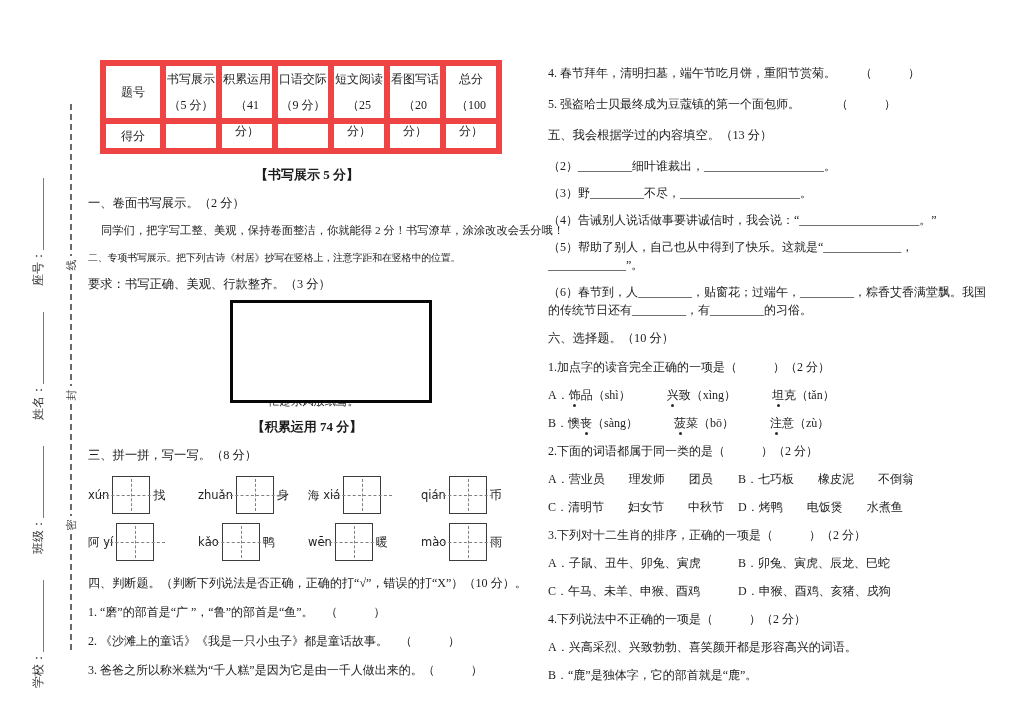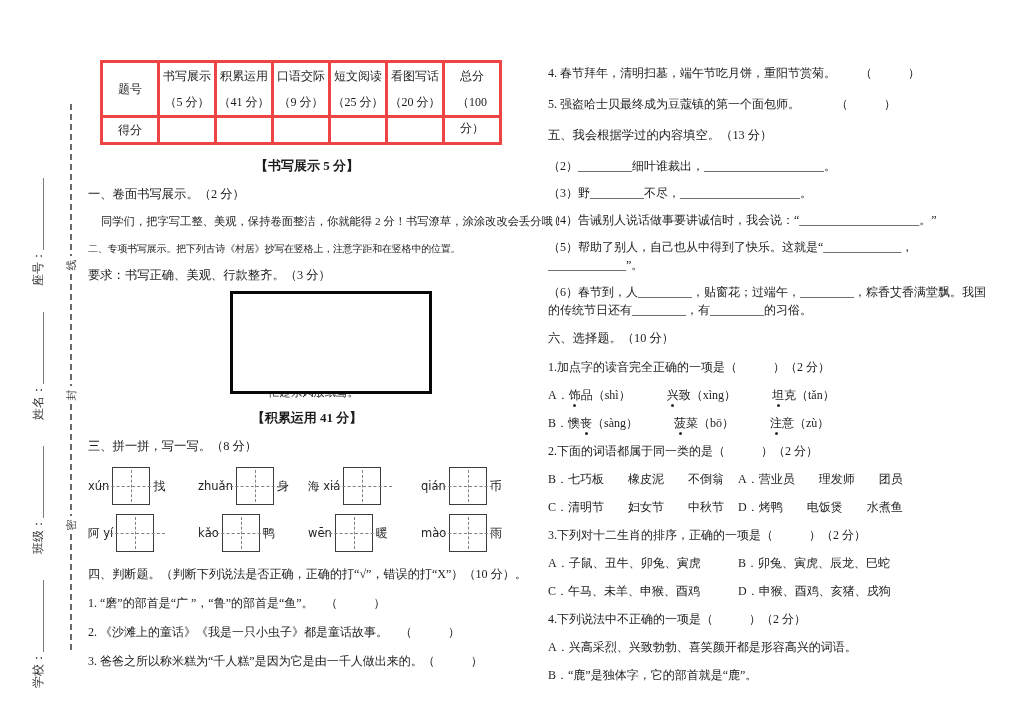--- a/index.html
+++ b/index.html
@@ -20,21 +20,21 @@
   
   .col{position:absolute;top:60px;}
   .col.left{left:88px;width:438px;}
   .col.right{left:548px;width:444px;}
 
   .title{font-size:14px;font-weight:700;white-space:nowrap;margin:6px 0 14px 0;letter-spacing:.2px;}
 
   
   table.score{border-collapse:collapse;width:402px;margin:0 0 12px 12px;
         text-align:center;font-size:12px;table-layout:fixed;}
-  table.score td{border:3px solid #ef4444;padding:0;}
+  table.score td{border:6px solid #ef4444;padding:0;}
   td.corner{width:54px;}
   .tname{line-height:26px;height:26px;}
   .tscore{line-height:26px;height:26px;}
   tr.scorerow td{height:24px;}
 
   .banner{text-align:center;font-weight:700;font-size:13px;margin:12px 0 11px 0;}
   .qhead{font-weight:400;font-size:12.3px;margin:0 0 11px 0;white-space:nowrap;}
   .qhead.tight{font-size:10px;letter-spacing:-.2px;}
   .qhead.q4{font-size:12.1px;margin:13px 0 12px 0;}
   .note{font-size:11.3px;margin:0 0 13px 13px;color:#242424;white-space:nowrap;}
@@ -143,21 +143,21 @@
       <div class="poem-author">清·高鼎</div>
       <div id="poem-lines">
           <div class="poem-line">草长莺飞二月天，</div>
           <div class="poem-line">拂堤杨柳醉春烟。</div>
           <div class="poem-line">儿童散学归来早，</div>
           <div class="poem-line">忙趁东风放纸鸢。</div>
         </div>
       <div class="copybox"></div>
     </div>
 
-    <div class="banner">【积累运用 41 分】</div>
+    <div class="banner">【积累运用 74 分】</div>
     <div class="qhead">三、拼一拼，写一写。（8 分）</div>
     <div id="pinyin-rows">
         <div class="pin-row">
           <div class="pin-item">
             <span class="pin-pre">xún</span>
             <span class="tian"></span>
             <span class="pin-post">找</span>
           </div>
           <div class="pin-item">
             <span class="pin-pre">zhuǎn</span>
@@ -226,22 +226,22 @@
           <div class="opt-row">
             <span class="opt-cell">A．<span class="em-dot">饰</span>品（shì）　　　<span class="em-dot">兴</span>致（xìng）　　　<span class="em-dot">坦</span>克（tǎn）</span>
           </div>
           <div class="opt-row">
             <span class="opt-cell">B．懊<span class="em-dot">丧</span>（sàng）　　　<span class="em-dot">菠</span>菜（bō）　　　<span class="em-dot">注</span>意（zù）</span>
           </div>
         </div>
         <div>
           <div class="choice-stem">2.下面的词语都属于同一类的是（　　　）（2 分）</div>
           <div class="opt-row two">
+            <span class="opt-cell">A．营业员　　理发师　　团员</span>
             <span class="opt-cell">B．七巧板　　橡皮泥　　不倒翁</span>
-            <span class="opt-cell">A．营业员　　理发师　　团员</span>
           </div>
           <div class="opt-row two">
             <span class="opt-cell">C．清明节　　妇女节　　中秋节</span>
             <span class="opt-cell">D．烤鸭　　电饭煲　　水煮鱼</span>
           </div>
         </div>
         <div>
           <div class="choice-stem">3.下列对十二生肖的排序，正确的一项是（　　　）（2 分）</div>
           <div class="opt-row two">
             <span class="opt-cell">A．子鼠、丑牛、卯兔、寅虎</span>

